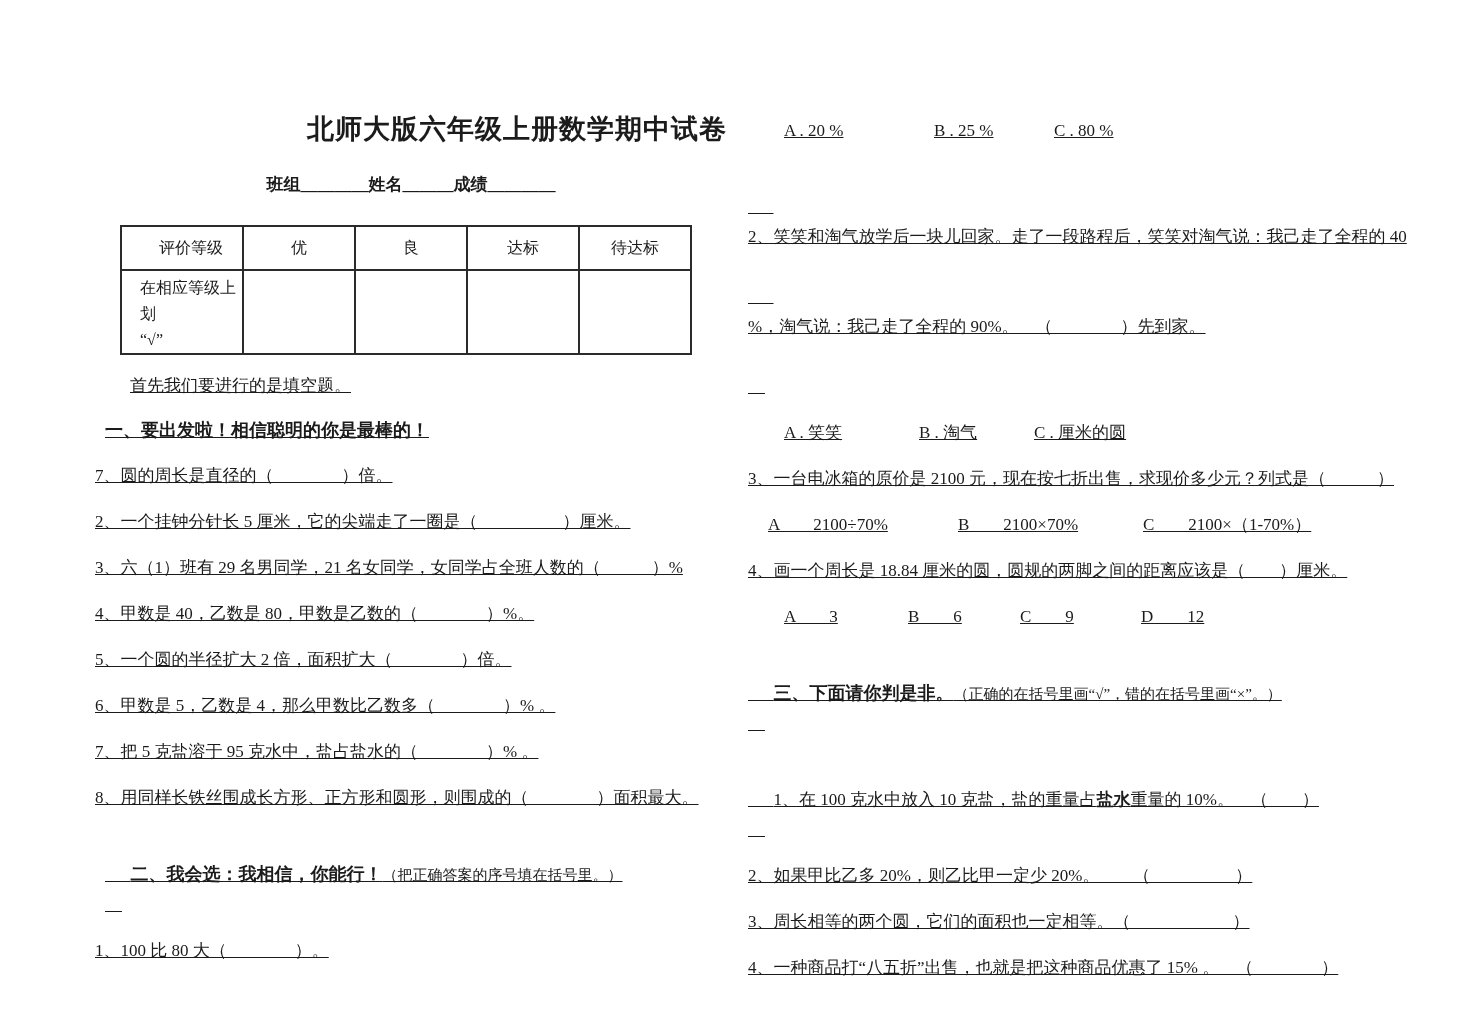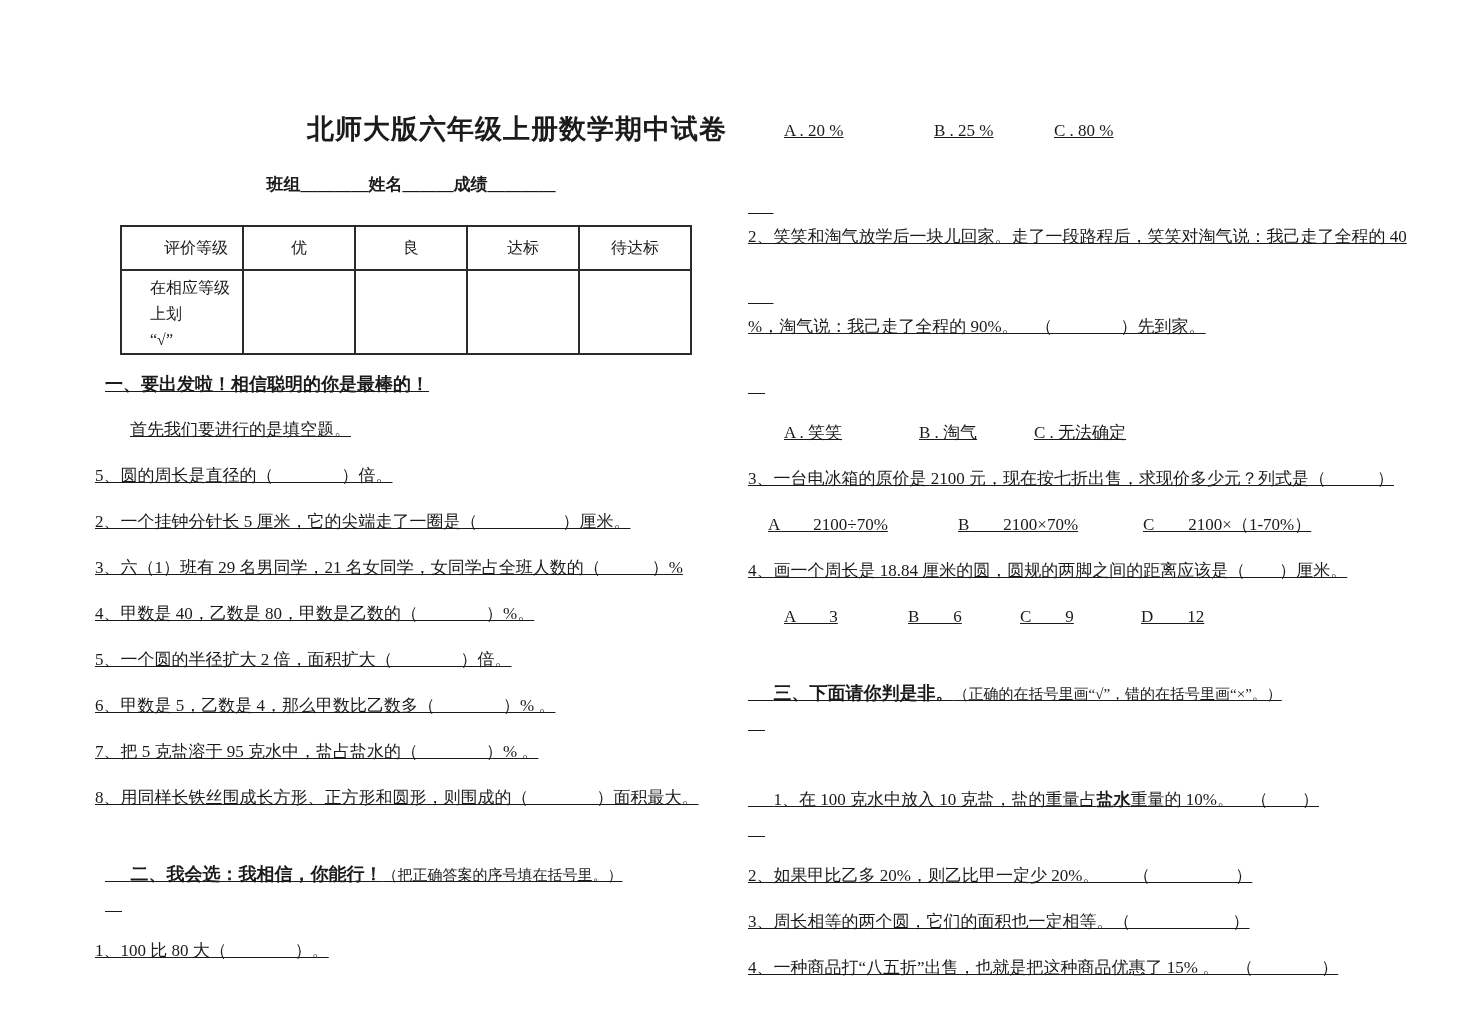--- a/index.html
+++ b/index.html
@@ -27,21 +27,21 @@
   table.rating {
     margin-top:25px; margin-left:25px; width:572px;
     border-collapse:collapse; table-layout:fixed;
   }
   table.rating td {
     border:2px solid #2b2b2b; font-size:16px; vertical-align:middle;
   }
   table.rating col.c1 { width:122px; }
   table.rating tr.r1 td { height:44px; text-align:center; }
   table.rating tr.r2 td { height:64px;border-radius:30px; }
-  table.rating td.label { text-align:left; padding-left:28px; }
+  table.rating td.label { text-align:left; padding-left:18px; }
   table.rating tr.r2 td.label { line-height:26px; padding-top:4px; }
 
   .rline { margin-top:16px; font-size:17px; line-height:30px; white-space:pre-wrap;text-decoration:underline; }
   .tight { margin-top:0; }
   .sec-head { font-weight:bold; font-size:18px; }
   .sec-note { font-weight:normal; font-size:15px; }
   .b { font-weight:bold; }
 
   .opt-row { display:flex; }
   .pl36 { padding-left:36px; }
@@ -85,25 +85,25 @@
           <div>“√”</div>
         </td>
         <td></td>
         <td></td>
         <td></td>
         <td></td>
       </tr>
     </tbody>
       </table>
 
+    <div class="rline" style="padding-left:35px;">首先我们要进行的是填空题。</div>
+
     <div class="rline sec-head" style="margin-top:14px; padding-left:10px;">一、要出发啦！相信聪明的你是最棒的！</div>
 
-    <div class="rline" style="padding-left:35px;">首先我们要进行的是填空题。</div>
-
-    <div class="rline">5、圆的周长是直径的（　　　　）倍。</div>
+    <div class="rline">7、圆的周长是直径的（　　　　）倍。</div>
     <div class="rline">2、一个挂钟分针长 5 厘米，它的尖端走了一圈是（　　　　　）厘米。</div>
     <div class="rline">3、六（1）班有 29 名男同学，21 名女同学，女同学占全班人数的（　　　）%</div>
     <div class="rline">4、甲数是 40，乙数是 80，甲数是乙数的（　　　　）%。</div>
     <div class="rline">5、一个圆的半径扩大 2 倍，面积扩大（　　　　）倍。</div>
     <div class="rline">6、甲数是 5，乙数是 4，那么甲数比乙数多（　　　　）% 。</div>
     <div class="rline">7、把 5 克盐溶于 95 克水中，盐占盐水的（　　　　）% 。</div>
     <div class="rline">8、用同样长铁丝围成长方形、正方形和圆形，则围成的（　　　　）面积最大。</div>
 
     <div class="rline" style="padding-left:10px;">
       <span class="sec-head">二、我会选：我相信，你能行！</span><span class="sec-note">（把正确答案的序号填在括号里。）</span>
@@ -122,21 +122,21 @@
     </div>
 
     <div class="rline">
       <div class="tight">2、笑笑和淘气放学后一块儿回家。走了一段路程后，笑笑对淘气说：我己走了全程的 40</div>
       <div class="tight">%，淘气说：我己走了全程的 90%。　（　　　　）先到家。</div>
     </div>
 
     <div class="rline opt-row pl36">
       <span class="opt w135">A . 笑笑</span>
       <span class="opt w115">B . 淘气</span>
-      <span class="opt">C . 无法确定</span>
+      <span class="opt">C . 厘米的圆</span>
     </div>
 
     <div class="rline">3、一台电冰箱的原价是 2100 元，现在按七折出售，求现价多少元？列式是（　　　）</div>
 
     <div class="rline opt-row pl20">
       <span class="opt w190">A　　2100÷70%</span>
       <span class="opt w185">B　　2100×70%</span>
       <span class="opt">C　　2100×（1-70%）</span>
     </div>
 

